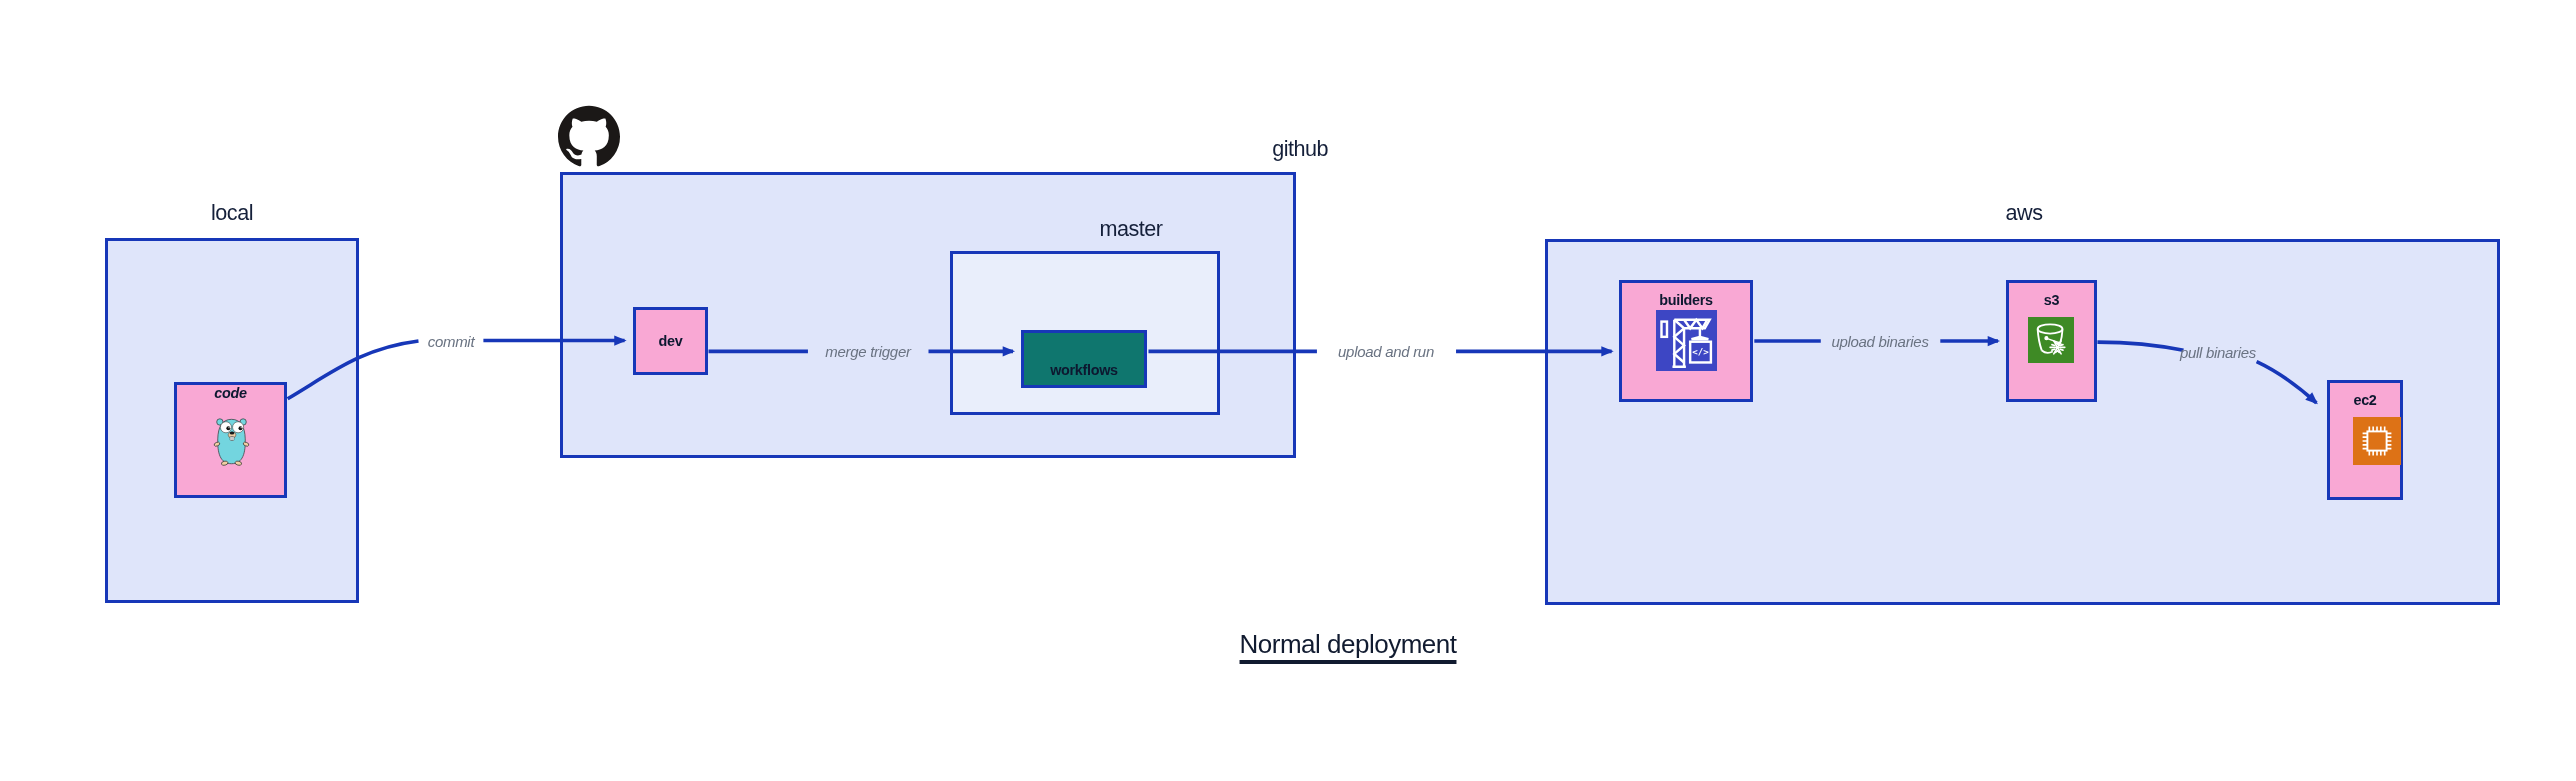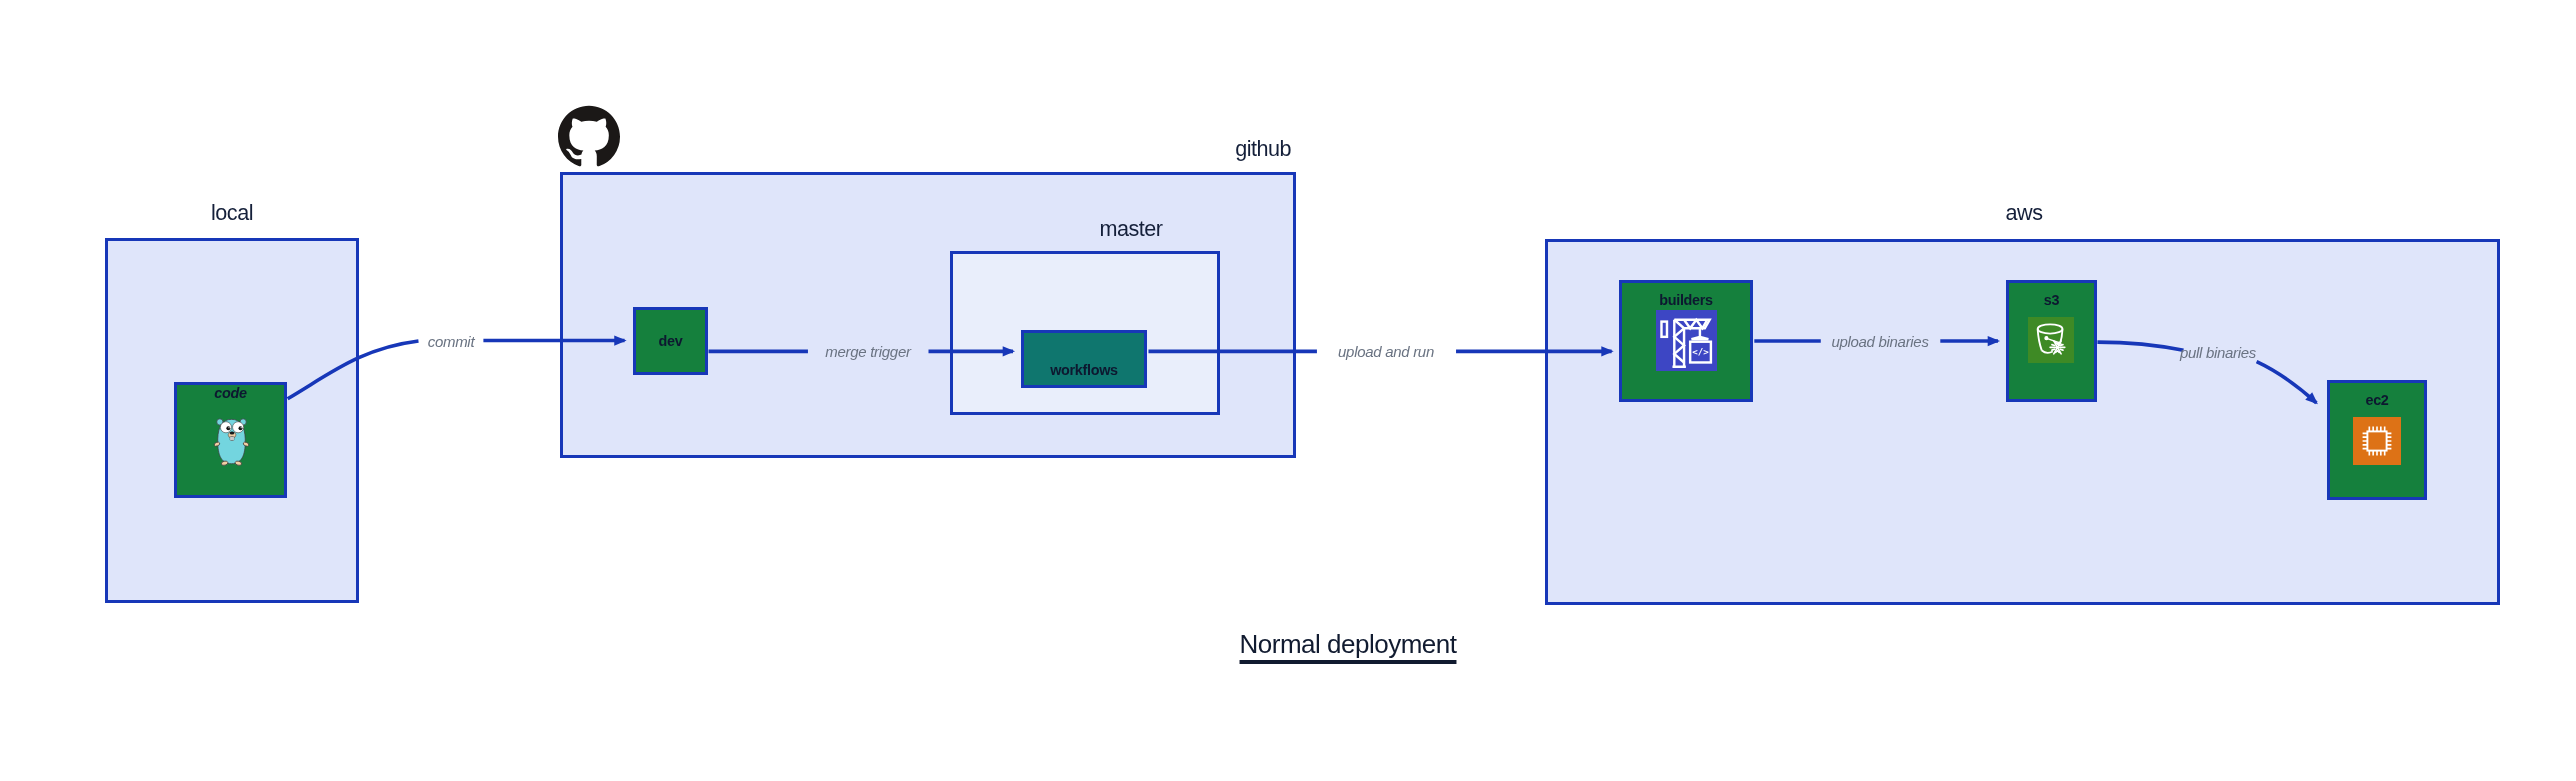--- a/index.html
+++ b/index.html
@@ -2,21 +2,21 @@
 <html style="font-size:8.2px"><head>
 <meta charset="utf-8">
 <style>
   html,body{margin:0;padding:0;background:#ffffff;}
   .canvas{
     position:relative;width:2604px;height:781px;background:#ffffff;overflow:hidden;
     font-family:"Liberation Sans", sans-serif;
   }
   .group-box{position:absolute;background:#dfe5fa;border:3.6px solid #1737b8;box-sizing:border-box;}
   .group-box.mid{background:#e9eefb;}
-  .node-box{position:absolute;background:#15803d;border:3.6px solid #1737b8;box-sizing:border-box;}
+  .node-box{position:absolute;background:#f9a8d4;border:3.6px solid #1737b8;box-sizing:border-box;}
   .node-box.lightest{background:#0f766e;}
   .group-label{
     position:absolute;color:#15203a;font-size:21.6px;font-weight:500;letter-spacing:-0.5px;
     transform:translateX(-50%);white-space:nowrap;line-height:1;
   }
   .group-label.right-anchor{transform:translateX(-100%);}
   .node-label{
     position:absolute;left:0;right:0;text-align:center;color:#0d1830;font-weight:bold;
     font-size:14.4px;letter-spacing:-0.3px;line-height:1;white-space:nowrap;
   }
@@ -37,21 +37,21 @@
   .edge-label{z-index:6;}
 </style>
 </head>
 <body>
 
 <div class="canvas">
 
   <div class="group-label" style="left:232px;top:202px;">local</div>
   <div class="group-box" style="left:105px;top:238px;width:254px;height:365px;"></div>
 
-  <div class="group-label right-anchor" style="left:1291px;top:138px;text-align:center;">github</div>
+  <div class="group-label right-anchor" style="left:1328px;top:138px;text-align:center;">github</div>
   <div class="group-box" style="left:560px;top:172px;width:736px;height:286px;"></div>
 
   <div class="group-label" style="left:1085px;top:218px;margin-left:46px;">master</div>
   <div class="group-box mid" style="left:950px;top:251px;width:270px;height:164px;"></div>
 
   <div class="group-label" style="left:2024px;top:202px;">aws</div>
   <div class="group-box" style="left:1545px;top:239px;width:955px;height:366px;"></div>
 
   <svg class="icon" style="left:558px;top:105px;" width="62" height="62" viewBox="0 0 24 24" aria-hidden="true">
     <path fill="#1b1817" d="M12 .3C5.37.3 0 5.67 0 12.3c0 5.31 3.435 9.795 8.205 11.385.6.105.825-.255.825-.57 0-.285-.015-1.23-.015-2.235-3.015.555-3.795-.735-4.035-1.41-.135-.345-.72-1.41-1.23-1.695-.42-.225-1.02-.78-.015-.795.945-.015 1.62.87 1.845 1.23 1.08 1.815 2.805 1.305 3.495.99.105-.78.42-1.305.765-1.605-2.67-.3-5.46-1.335-5.46-5.925 0-1.305.465-2.385 1.23-3.225-.12-.3-.54-1.53.12-3.18 0 0 1.005-.315 3.3 1.23.96-.27 1.98-.405 3-.405s2.04.135 3 .405c2.295-1.56 3.3-1.23 3.3-1.23.66 1.65.24 2.88.12 3.18.765.84 1.23 1.905 1.23 3.225 0 4.605-2.805 5.625-5.475 5.925.435.375.81 1.095.81 2.22 0 1.605-.015 2.895-.015 3.3 0 .315.225.69.825.57A12.02 12.02 0 0 0 24 12.3C24 5.67 18.63.3 12 .3z"></path>
@@ -129,21 +129,21 @@
       <path d="M68,56 C73,58 74,62 70,62 C66,62 65,58 68,56 Z"></path>
     </g>
     <g stroke="#ffffff" stroke-width="3.6" fill="none" stroke-linecap="round">
       <path d="M48,66 L80,66"></path>
       <path d="M56,52 L72,80"></path>
       <path d="M72,52 L56,80"></path>
       <path d="M52,60 L58,62 M52,72 L58,70 M76,60 L70,62 M76,72 L70,70 M60,55 L64,59 M68,55 L64,59 M60,77 L64,73 M68,77 L64,73"></path>
     </g>
   </svg>
 
-  <div class="node-box" style="left:2327px;top:380px;width:100px;height:120px;padding-left:19px;">
+  <div class="node-box" style="left:2327px;top:380px;width:76px;height:120px;padding-left:19px;">
     <div class="node-label" style="top:10.3px;">ec2</div>
   </div>
 
   <svg class="icon" style="left:2353px;top:417px;" width="48" height="48" viewBox="0 0 100 100" aria-hidden="true">
     <rect x="0" y="0" width="100" height="100" fill="#dd7216"></rect>
     <rect x="30" y="30" width="40" height="40" fill="none" stroke="#ffffff" stroke-width="4"></rect>
     <g stroke="#ffffff" stroke-width="3.4">
       <path d="M34,20 V30 M42,20 V30 M50,20 V30 M58,20 V30 M66,20 V30"></path>
       <path d="M34,70 V80 M42,70 V80 M50,70 V80 M58,70 V80 M66,70 V80"></path>
       <path d="M20,34 H30 M20,42 H30 M20,50 H30 M20,58 H30 M20,66 H30"></path>

